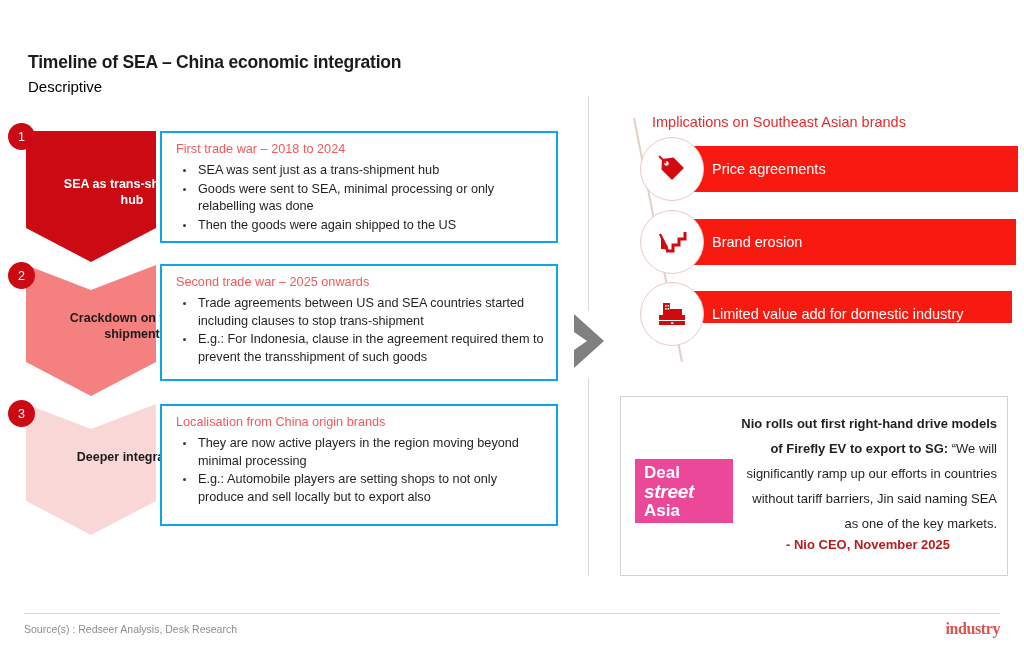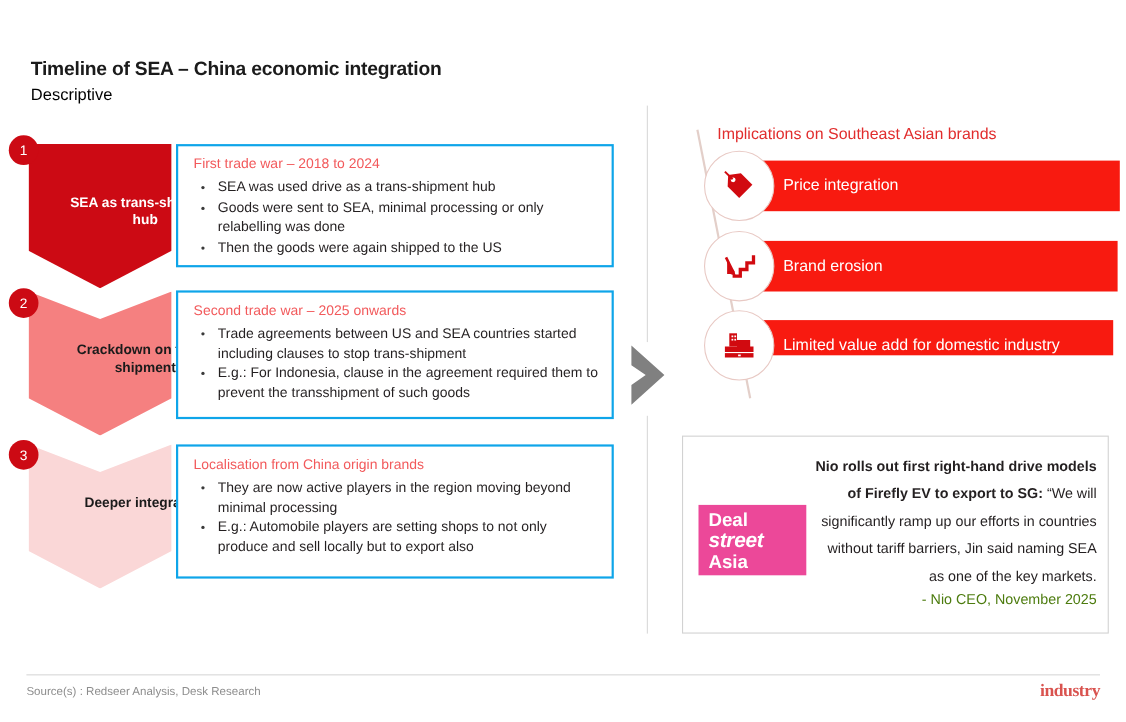--- a/index.html
+++ b/index.html
@@ -113,21 +113,21 @@
   .dsa-logo .l1{font-size:17px;font-weight:700;line-height:18px;}
   .dsa-logo .l2{font-size:19px;font-weight:700;font-style:italic;line-height:20px;letter-spacing:-0.3px;}
   .dsa-logo .l3{font-size:17px;font-weight:700;line-height:18px;}
   .quote-text{
     position:absolute;left:118px;top:14px;width:258px;
     text-align:right;font-size:13px;line-height:25px;color:#231f20;
   }
   .quote-text .b{font-weight:700;}
   .quote-attr{
     position:absolute;left:118px;top:140px;width:258px;
-    text-align:right;font-size:13px;color:#4d7c0f;
+    text-align:center;font-size:13px;color:#b91c1c;font-weight:bold;
   }
 
   
   .footer-rule{
     position:absolute;left:24px;top:613px;width:976px;height:1px;background:#d7d7d7;
   }
   .source{
     position:absolute;left:24px;top:623px;
     font-size:10.5px;color:#8d8d8d;
   }
@@ -152,21 +152,21 @@
       <div class="badge" style="left:8px;top:123px;">1</div>
       <div class="chev" style="left:26px;top:131px;">
         <svg width="130" height="131" viewBox="0 0 130 131">
           <polygon points="0,0 130,0 130,97 65,131 0,97" fill="#CC0A14"></polygon>
         </svg>
         <div class="chev-label light">SEA as trans-shipment hub</div>
       </div>
       <div class="card" style="left:160px;top:131px;width:398px;height:112px;">
         <div class="card-head">First trade war – 2018 to 2024</div>
         <ul class="ul">
-          <li>SEA was used drive as a trans-shipment hub</li>
+          <li>SEA was sent just as a trans-shipment hub</li>
           <li>Goods were sent to SEA, minimal processing or only relabelling was done</li>
           <li>Then the goods were again shipped to the US</li>
         </ul>
       </div>
     </div>
 
     <div class="row" style="left:0;top:0;">
       <div class="badge" style="left:8px;top:262px;">2</div>
       <div class="chev" style="left:26px;top:265px;">
         <svg width="130" height="131" viewBox="0 0 130 131">
@@ -210,21 +210,21 @@
   </div>
 
   <div class="panel-title">Implications on Southeast Asian brands</div>
 
   <svg style="position:absolute;left:620px;top:110px;width:140px;height:260px;">
     <line x1="14" y1="8" x2="62" y2="252" stroke="#E3CFC9" stroke-width="2"></line>
   </svg>
 
   <div class="imp-row" style="left:640px;top:146px;">
     <div class="imp-bar" style="top:0;width:338px;height:46px;">
-      <span>Price integration</span>
+      <span>Price agreements</span>
     </div>
     <div class="imp-circle" style="top:-9px;">
       <svg width="30" height="30" viewBox="0 0 30 30">
         <path d="M16.5 3.5 L27 14 L15 26 L4.5 15.5 L5 5 Z" fill="#D10A10"></path>
         <circle cx="9.5" cy="9.5" r="2.2" fill="#ffffff"></circle>
         <path d="M9 9 L2 2" stroke="#D10A10" stroke-width="1.8" fill="none"></path>
       </svg>
     </div>
   </div>
 

